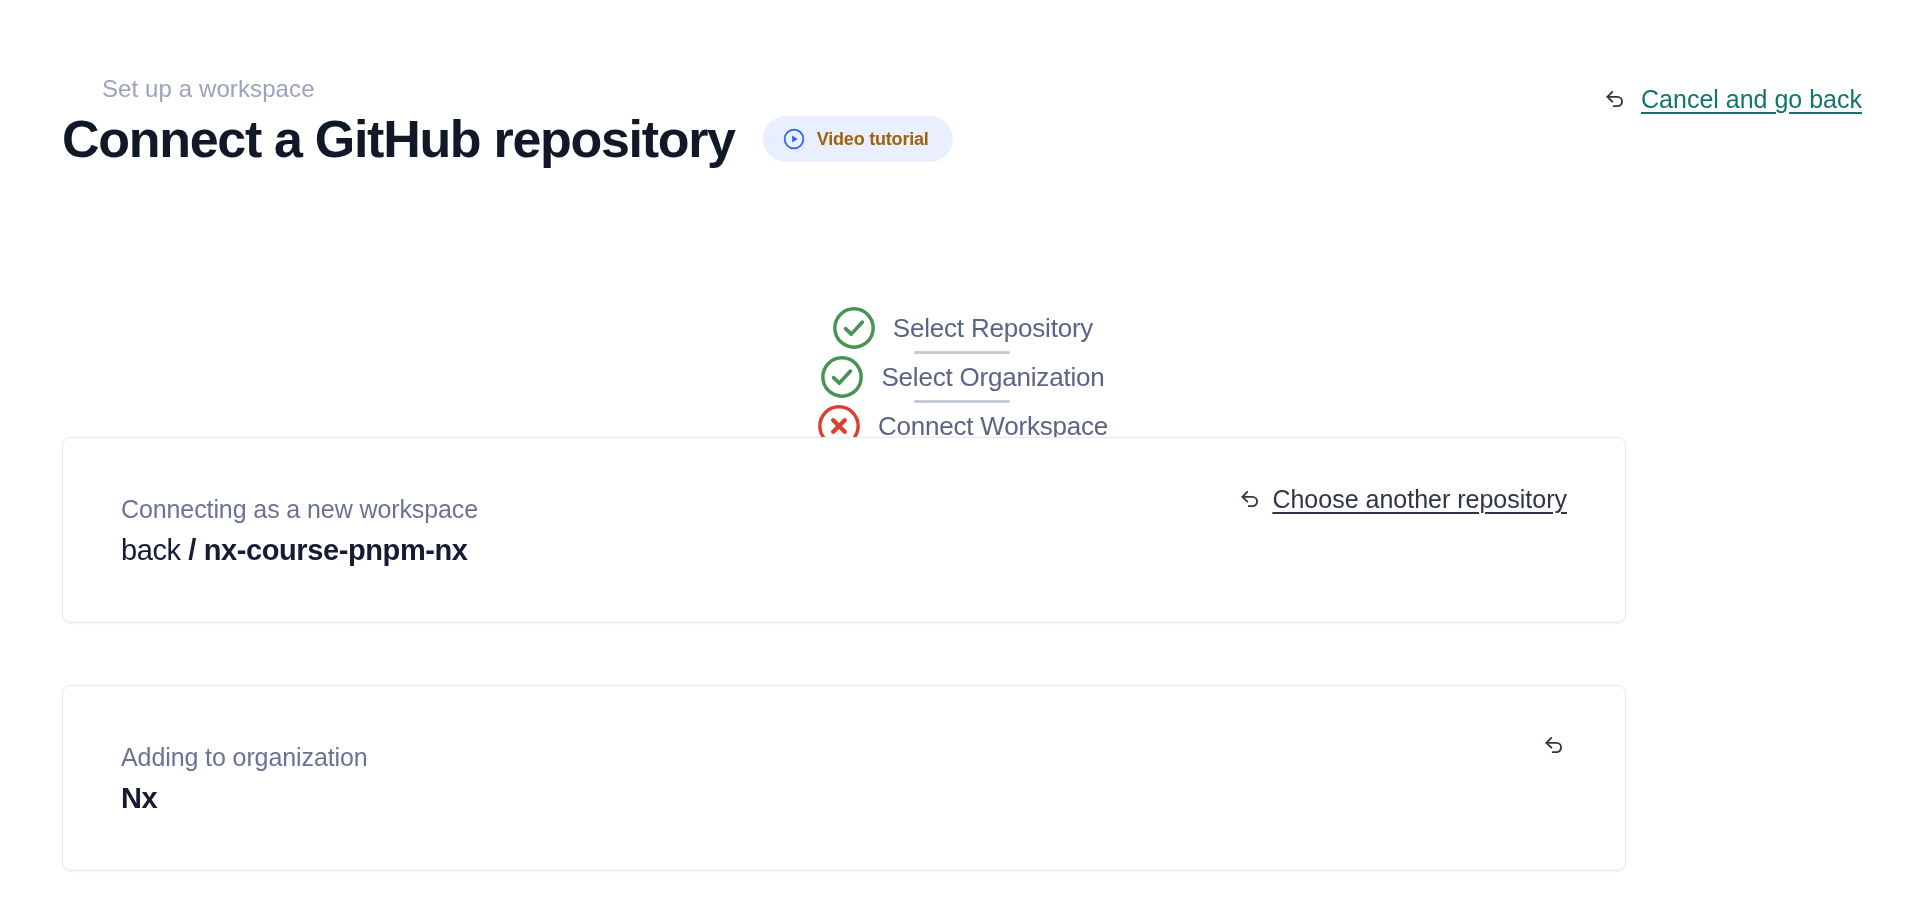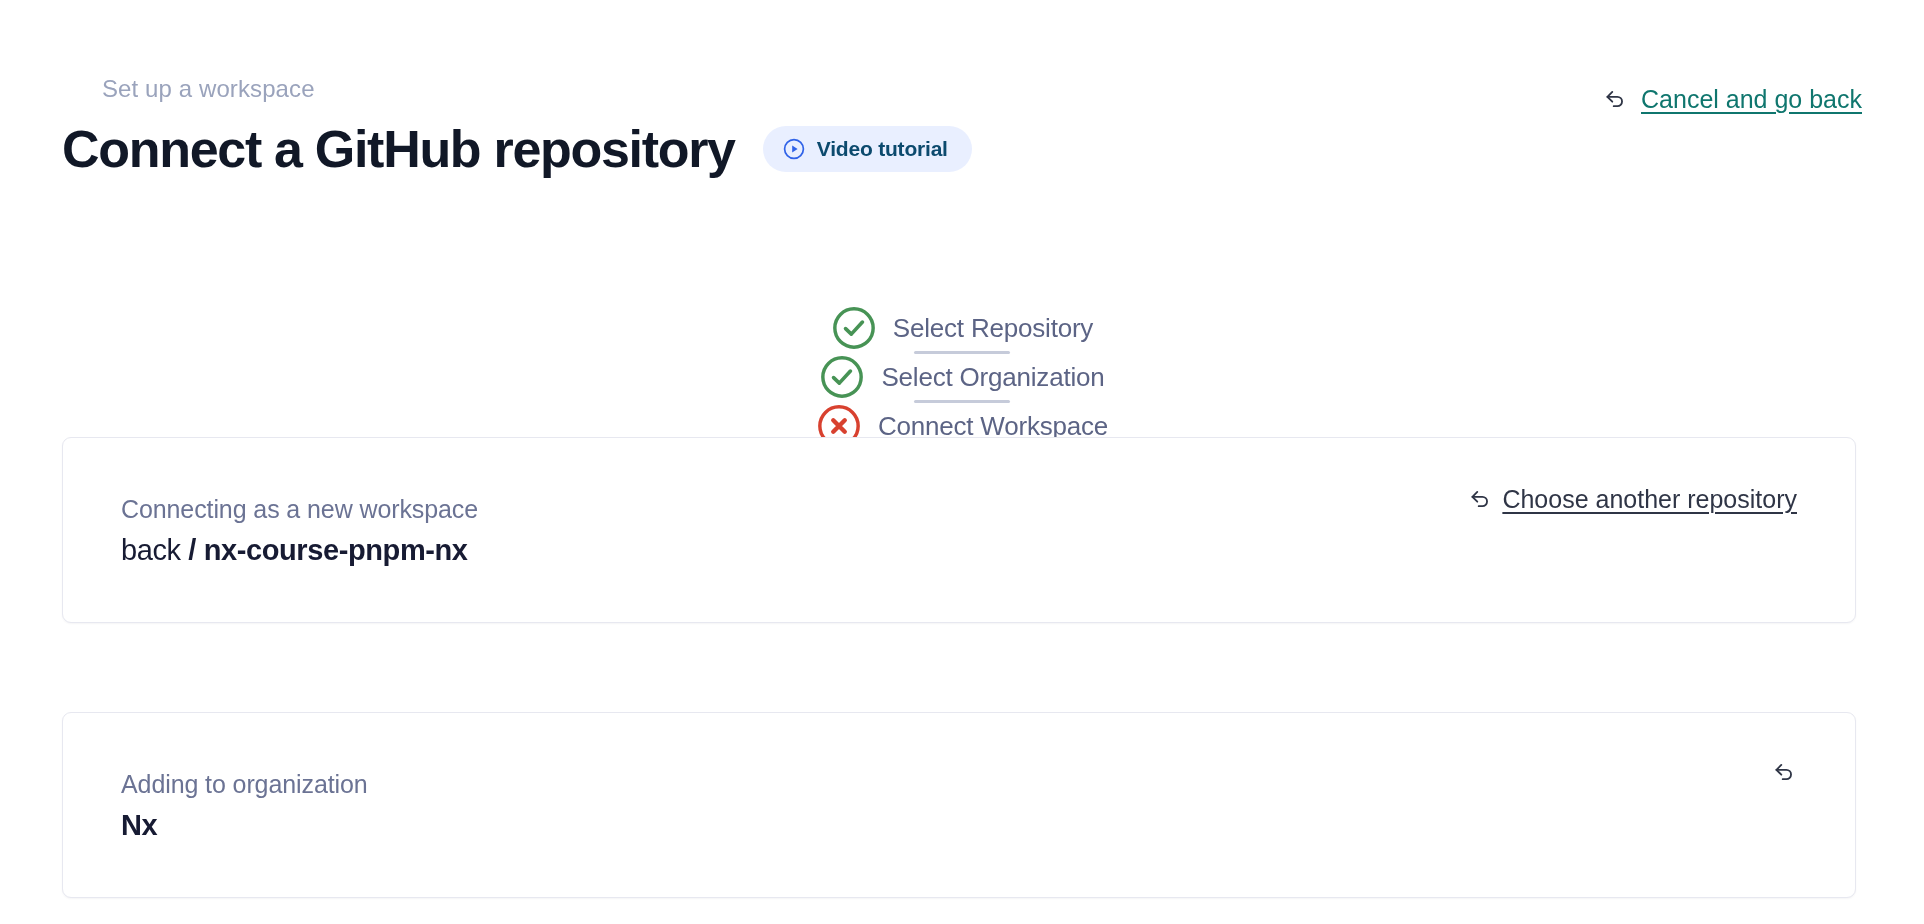--- a/index.html
+++ b/index.html
@@ -35,21 +35,21 @@
     font-weight: 400;
     color: #9aa3bc;
     letter-spacing: 0.1px;
     margin-left: 40px;
   }
 
   .title-row {
     display: flex;
     align-items: center;
     gap: 28px;
-    margin-top: 14px;
+    margin-top: 4px;
   }
 
   .page-title {
     font-size: 52px;
     line-height: 62px;
     font-weight: 700;
     color: #111827;
     letter-spacing: -1.3px;
   }
 
@@ -57,23 +57,23 @@
     display: inline-flex;
     align-items: center;
     gap: 11px;
     background: #e9efff;
     border-radius: 999px;
     padding: 11px 24px 11px 19px;
     cursor: pointer;
     border: none;
   }
   .video-badge .label {
-    font-size: 21px;
+    font-size: 18px;
     font-weight: 700;
-    color: #0c4a6e;
+    color: #a16207;
     letter-spacing: -0.2px;
   }
   .play-icon { display: block; width: 24px; height: 24px; }
 
   
   .cancel-link {
     position: absolute;
     right: 62px;
     top: 84px;
     display: inline-flex;
@@ -125,28 +125,28 @@
     background: #c6cbda;
     margin: 0 17px;
     border-radius: 2px;
     flex: none;
   }
 
   
   .card {
     position: absolute;
     left: 62px;
-    width: 1794px;
+    width: 1564px;
     background: #ffffff;
     border: 1.5px solid #e7e8f0;
     border-radius: 9px;
     box-shadow: 0 1px 2px rgba(23, 27, 51, 0.045);
   }
   .card-1 { top: 437px; height: 186px; }
-  .card-2 { top: 712px; height: 186px; }
+  .card-2 { top: 685px; height: 186px; }
 
   .card-inner {
     position: relative;
     height: 100%;
     padding: 0 58px;
     display: flex;
     align-items: center;
     justify-content: space-between;
   }
 

